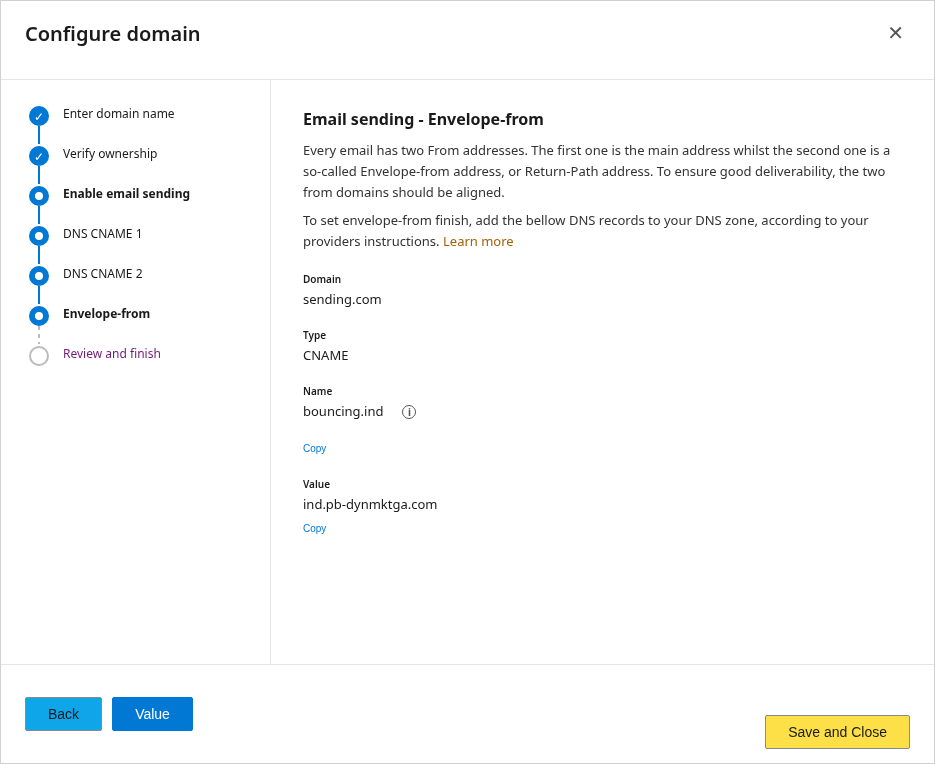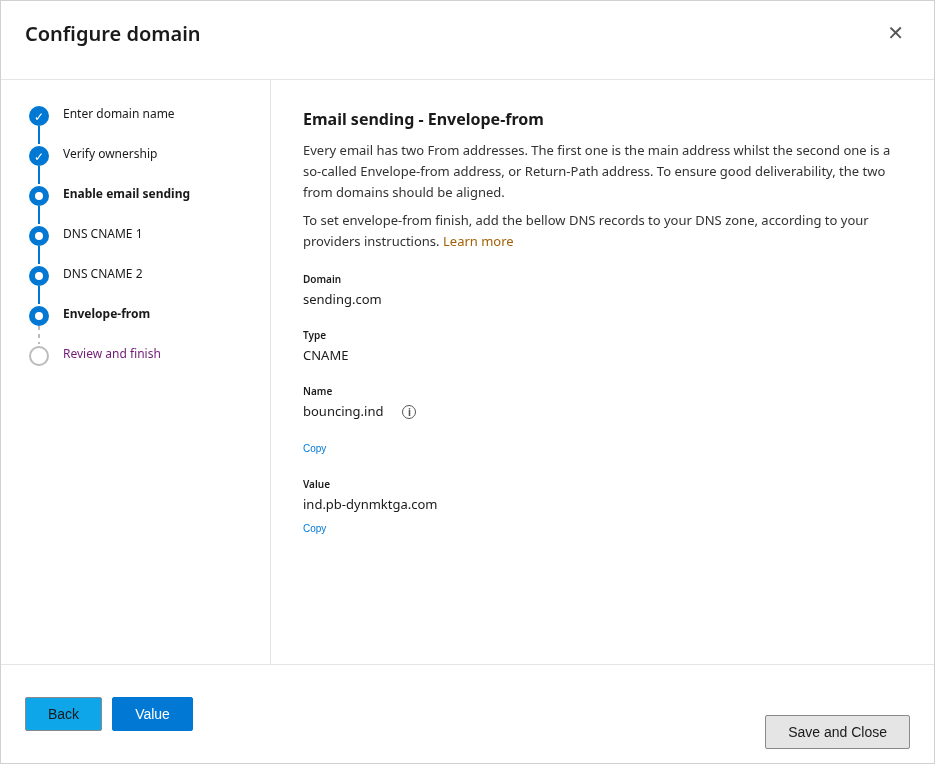--- a/index.html
+++ b/index.html
@@ -206,21 +206,21 @@
       background: #0078d4;
       border: 1px solid #0078d4;
       border-radius: 2px;
       cursor: pointer;
       color: #fff;
       font-weight: 500;
     }
     .btn-save {
       padding: 8px 22px;
       font-size: 14px;
-      background: #e5e5e5;
+      background: #fde047;
       border: 1px solid #8a8a8a;
       border-radius: 2px;
       cursor: pointer;
       color: #1a1a1a;
       margin-top: 36px;
     }
     .checkmark {
       font-size: 12px;
     }
   </style>

